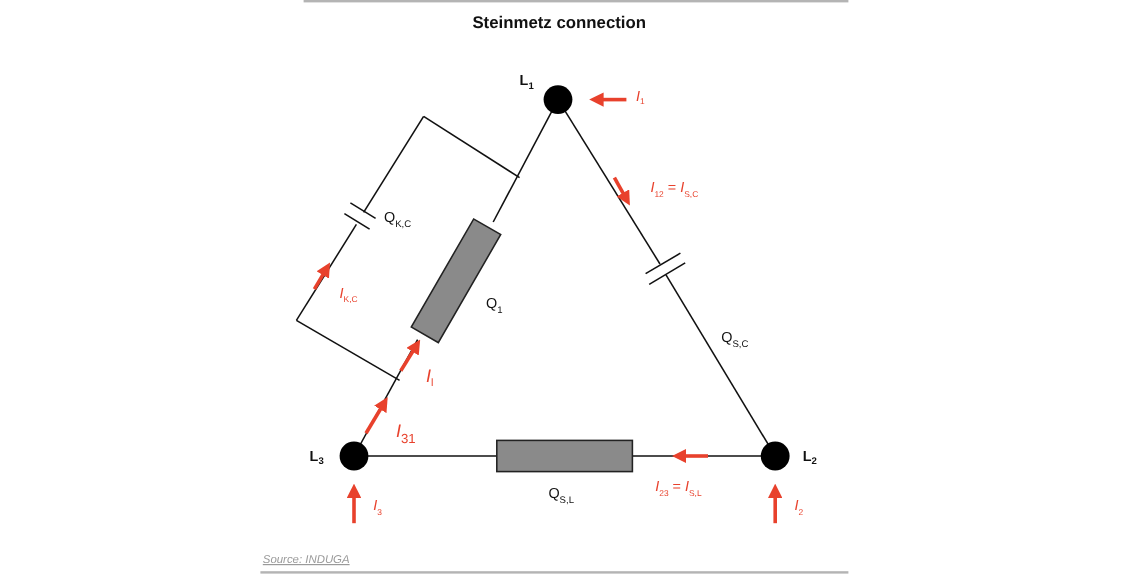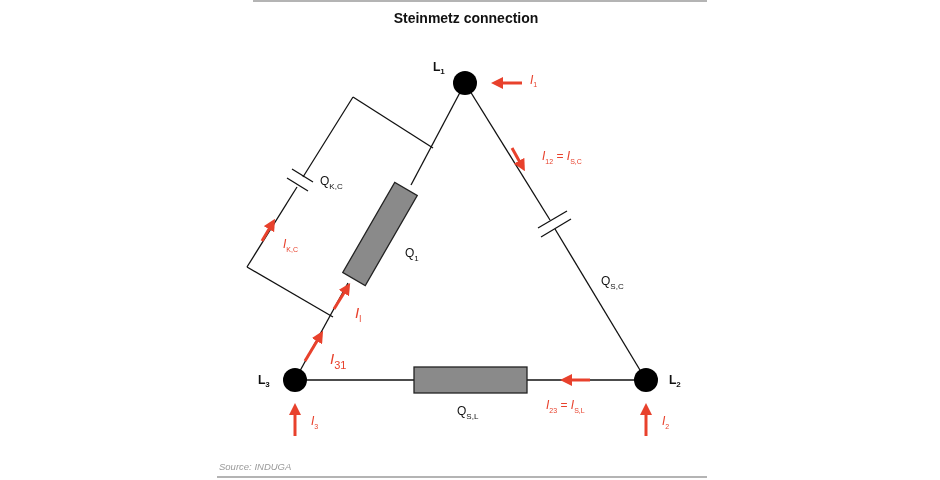--- a/index.html
+++ b/index.html
@@ -1,19 +1,19 @@
 <!DOCTYPE html>
 <html><head>
 <meta charset="utf-8">
 <style>
   html, body { margin:0; padding:0; background:#ffffff; }
   body { width:940px; height:480px; position:relative; overflow:hidden; font-family:"Liberation Sans", sans-serif; }
   .rule { position:absolute; height:2px; background:#b4b4b4; }
   #title { position:absolute; top:10px; left:0; width:932px; text-align:center; font-weight:bold; font-size:14px; color:#111; }
-  #source { position:absolute; left:219px; top:461px; font-size:9.5px; font-style:italic; color:#9a9a9a; }
+  #source { position:absolute; left:219px; top:461px; font-size:9.5px; font-style:italic; color:#9a9a9a;text-decoration:underline; }
   svg { position:absolute; left:0; top:0; }
   .blk { font-family:"Liberation Sans", sans-serif; fill:#111; }
   .red { font-family:"Liberation Sans", sans-serif; fill:#e8412c; }
 </style>
 </head>
 <body>
 
 <div class="rule" style="left:253px; top:0; width:454px;"></div>
 <div id="title">Steinmetz connection</div>
 

